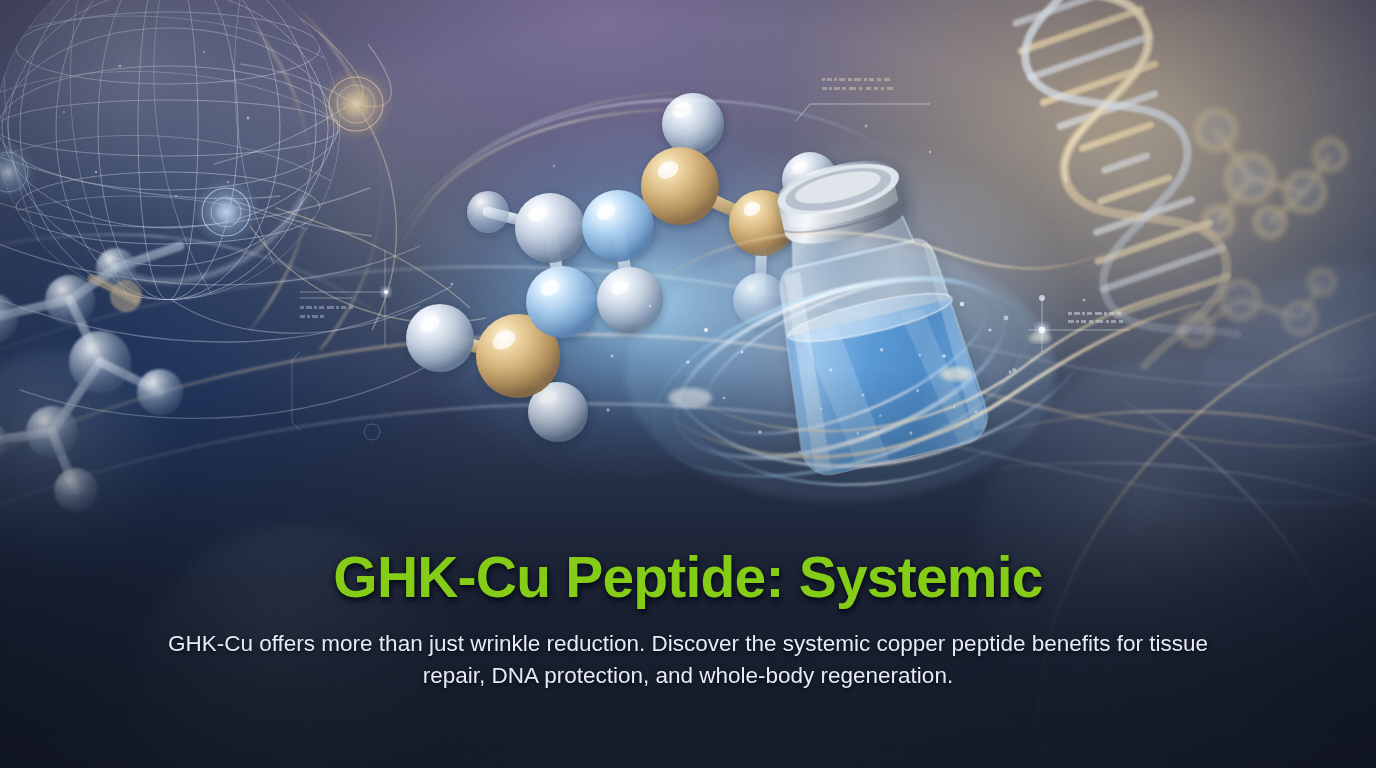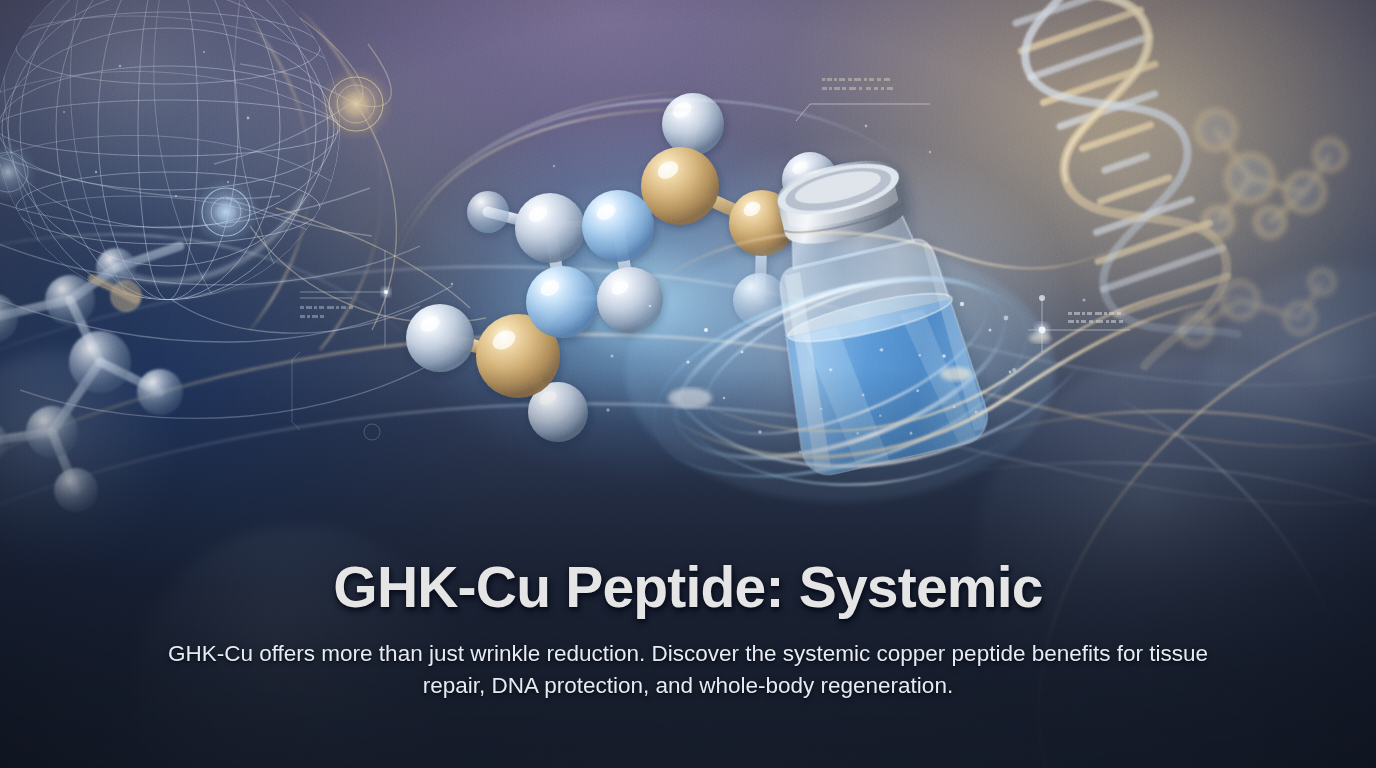--- a/index.html
+++ b/index.html
@@ -108,39 +108,39 @@
   .svg-layer { position: absolute; inset: 0; width: 1376px; height: 768px; }
 
   
   #text-block {
     position: absolute;
     left: 0; right: 0; bottom: 62px;
     text-align: center;
     z-index: 40;
   }
   #headline {
-    color: #e5e5e5;
+    color: #84cc16;
     font-weight: bold;
     font-size: 57px;
     line-height: 1.135;
     letter-spacing: -0.8px;
     margin: 0 auto;
     max-width: 1010px;
     text-shadow:
       0 3px 7px rgba(6,12,26,0.78),
       0 1px 2px rgba(6,12,26,0.65),
       2px 3px 5px rgba(6,12,26,0.45);
   }
   #headline .hl-line { display: block; }
   #subhead {
     color: #e7ecf3;
     font-size: 22.5px;
     line-height: 1.42;
     font-weight: normal;
-    margin: 18px auto 4px;
+    margin: 18px auto 14px;
     max-width: 1060px;
     text-shadow:
       0 2px 5px rgba(6,12,26,0.80),
       0 1px 1px rgba(6,12,26,0.70);
   }
 </style>
 </head>
 <body>
 
 <div id="stage">

